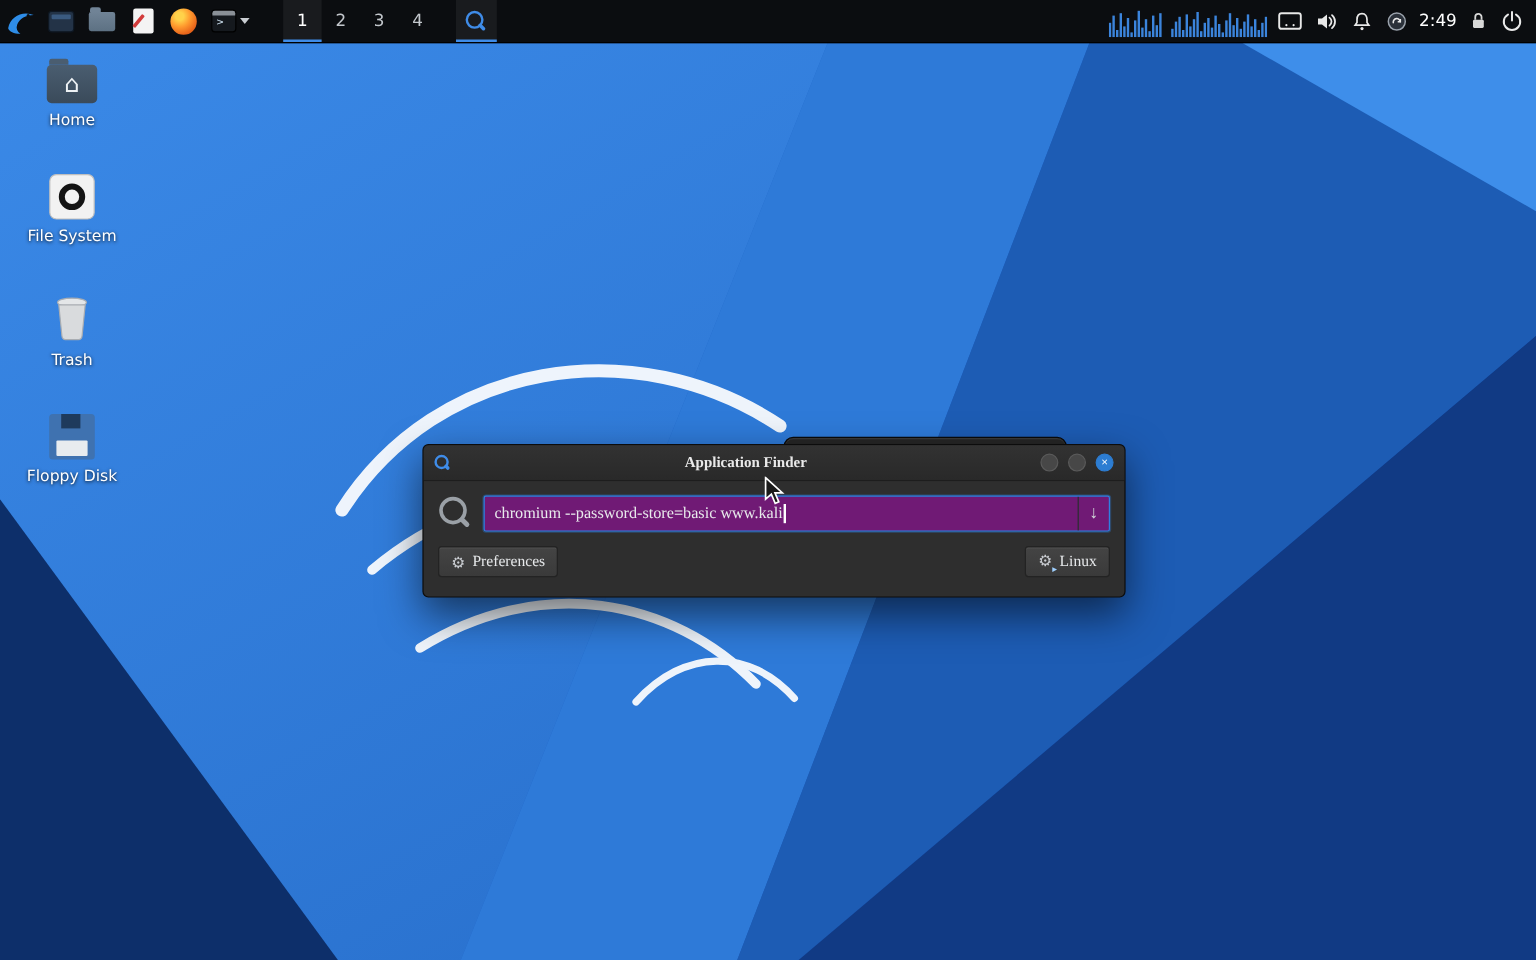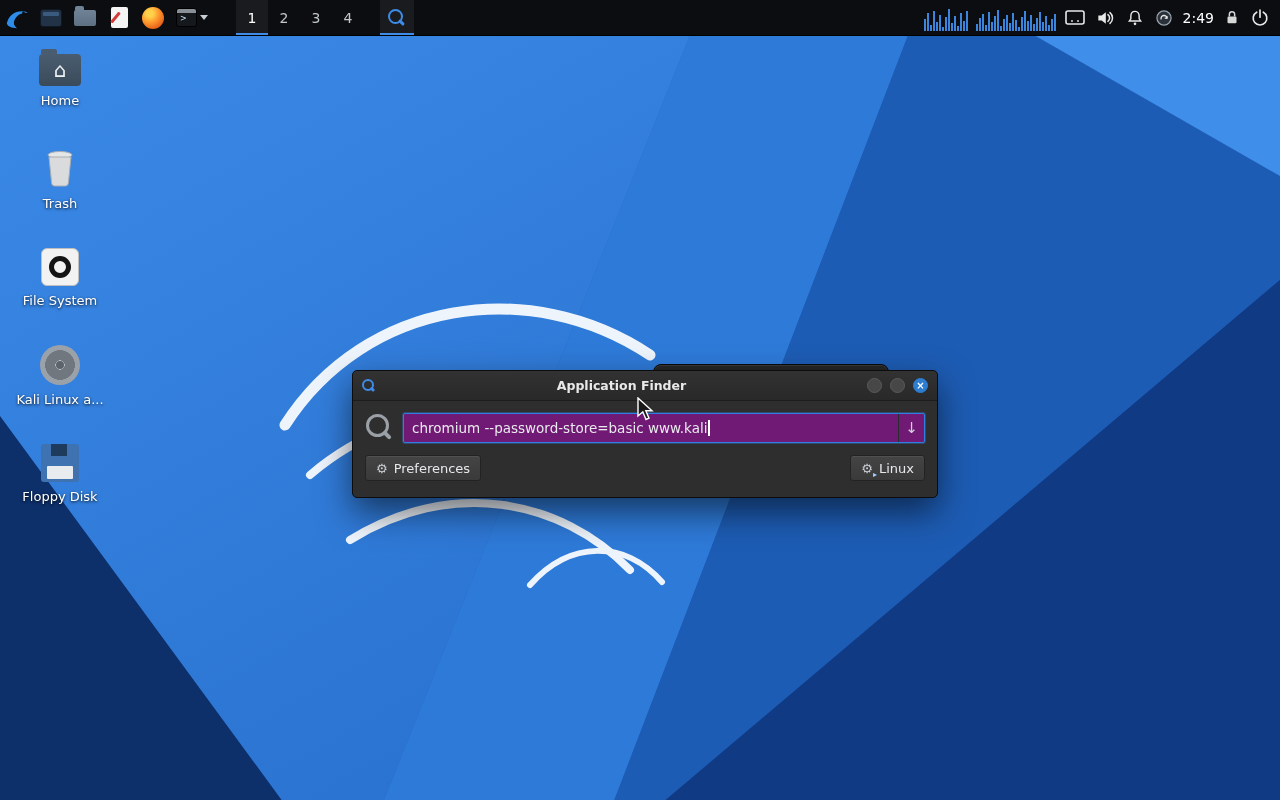--- a/index.html
+++ b/index.html
@@ -72,21 +72,21 @@
   .cd-ic { width:40px; height:40px; border-radius:50%; background:radial-gradient(circle,#b9bec5 0 16%,#70777f 17% 52%,#9aa1a9 53% 100%); position:relative; }
   .cd-ic::before { content:''; position:absolute; left:50%; top:50%; width:8px; height:8px; margin:-4px 0 0 -4px; border-radius:50%; background:#5c636b; }
   .floppy-ic { width:38px; height:38px; background:#3f72b0; border-radius:3px; position:relative; }
   .floppy-ic::before { content:''; position:absolute; top:0; left:10px; width:16px; height:12px; background:#1e3a5c; }
   .floppy-ic::after { content:''; position:absolute; bottom:3px; left:6px; width:26px; height:13px; background:#e8ecef; border-radius:1px; }
 
   
   .bg-window { position:absolute; left:653px; top:364px; width:236px; height:14px; background:#262626; border:1px solid #0a0a0a; border-radius:8px 8px 0 0; box-shadow:inset 0 1px 0 #3a3a3a; z-index:3; }
 
   
-  .finder { position:absolute; left:352px; top:370px; width:586px; height:128px; background:#2e2e2e; border:1px solid #0c0c0c; border-radius:5px; box-shadow:0 14px 34px rgba(0,0,0,.55); z-index:4; }
+  .finder { position:absolute; left:352px; top:370px; width:586px; height:128px; background:#2e2e2e; border:1px solid #0c0c0c; border-radius:5px; box-shadow:0 14px 34px rgba(0,0,0,.55); z-index:4;font-family:Liberation Serif, serif; }
   .titlebar { height:30px; background:linear-gradient(#323232,#292929); border-radius:5px 5px 0 0; display:flex; align-items:center; padding:0 9px; border-bottom:1px solid #1d1d1d; }
   .title-text { flex:1; text-align:center; color:#e9e9e9; font-size:12.5px; font-weight:bold; }
   .win-controls { display:flex; align-items:center; gap:8px; }
   .wc { width:15px; height:15px; border-radius:50%; background:#474747; border:1px solid #5a5a5a; }
   .wc-close { background:#2d7dd2; border-color:#2d7dd2; display:flex; align-items:center; justify-content:center; color:#fff; font-size:10px; font-weight:bold; line-height:1; }
   .finder-body { padding:12px 12px 12px 12px; display:flex; flex-direction:column; gap:12px; }
   .search-row { display:flex; align-items:center; gap:8px; }
   .entry { flex:1; height:30px; background:#701a75; border:1px solid #2f7fe0; box-shadow:0 0 0 1px rgba(47,127,224,.35); border-radius:2px; display:flex; align-items:center; }
   .entry-text { padding-left:8px; color:#e8eaec; font-size:13.5px; white-space:pre; }
   .caret { width:1.5px; height:16px; background:#ffffff; margin-left:1px; }
@@ -122,35 +122,31 @@
   </div>
 
   <div class="dicons">
     <div class="dicon">
       <div class="home-ic">
           <span class="house-glyph">⌂</span>
         </div>
       <div class="dlabel">Home</div>
     </div>
     <div class="dicon">
+      <div class="fs-ic">
+          <div class="fs-ring"></div>
+        </div>
+      <div class="dlabel">File System</div>
+    </div>
+    <div class="dicon">
       <svg width="44" height="44" viewBox="0 0 44 44">
         <ellipse cx="22" cy="10" rx="12" ry="3.5" fill="#e4e6e8" stroke="#a9adb2"></ellipse>
         <path d="M11,12 h22 l-2.6,26 q-0.3,3 -3,3 h-10.8 q-2.7,0 -3,-3 Z" fill="#d9dbdd" stroke="#a9adb2"></path>
       </svg>
       <div class="dlabel">Trash</div>
-    </div>
-    <div class="dicon">
-      <div class="fs-ic">
-          <div class="fs-ring"></div>
-        </div>
-      <div class="dlabel">File System</div>
-    </div>
-    <div class="dicon">
-      <div class="cd-ic"></div>
-      <div class="dlabel">Kali Linux a...</div>
     </div>
     <div class="dicon">
       <div class="floppy-ic"></div>
       <div class="dlabel">Floppy Disk</div>
     </div>
   </div>
 
   <div class="bg-window"></div>
 
   <div class="finder">

